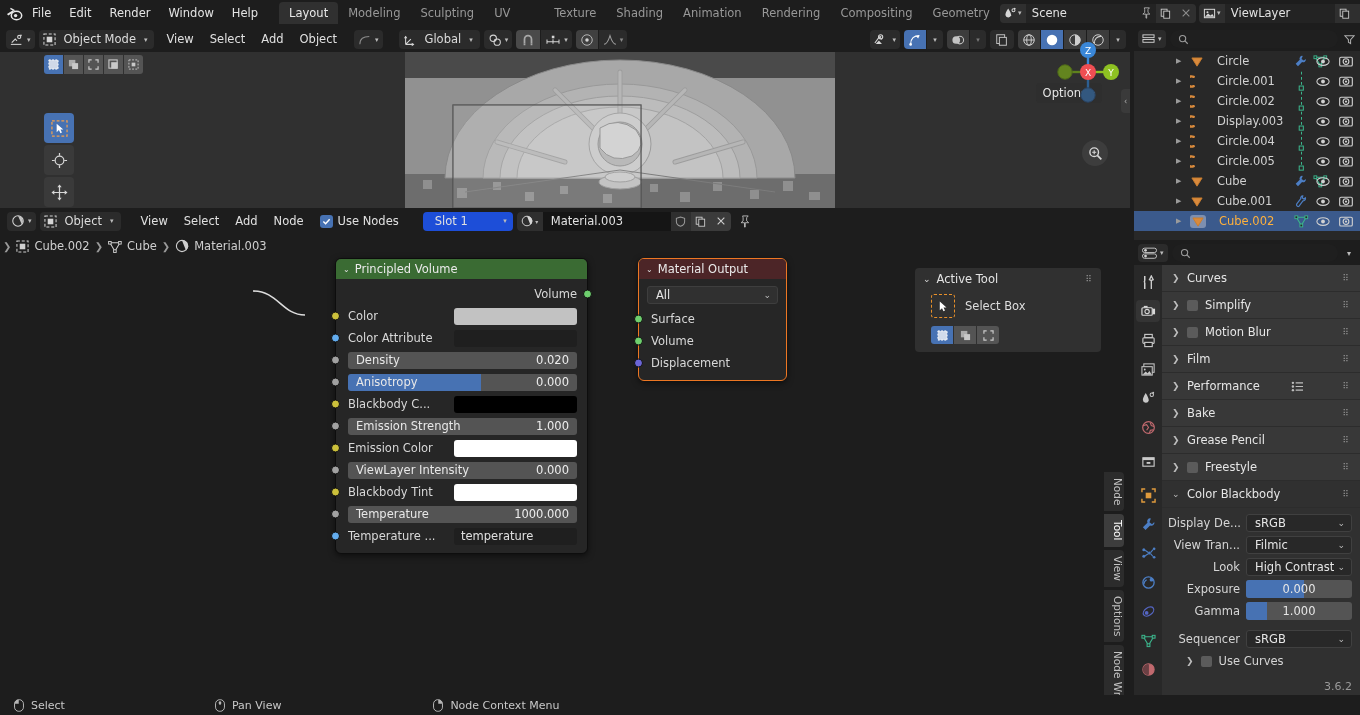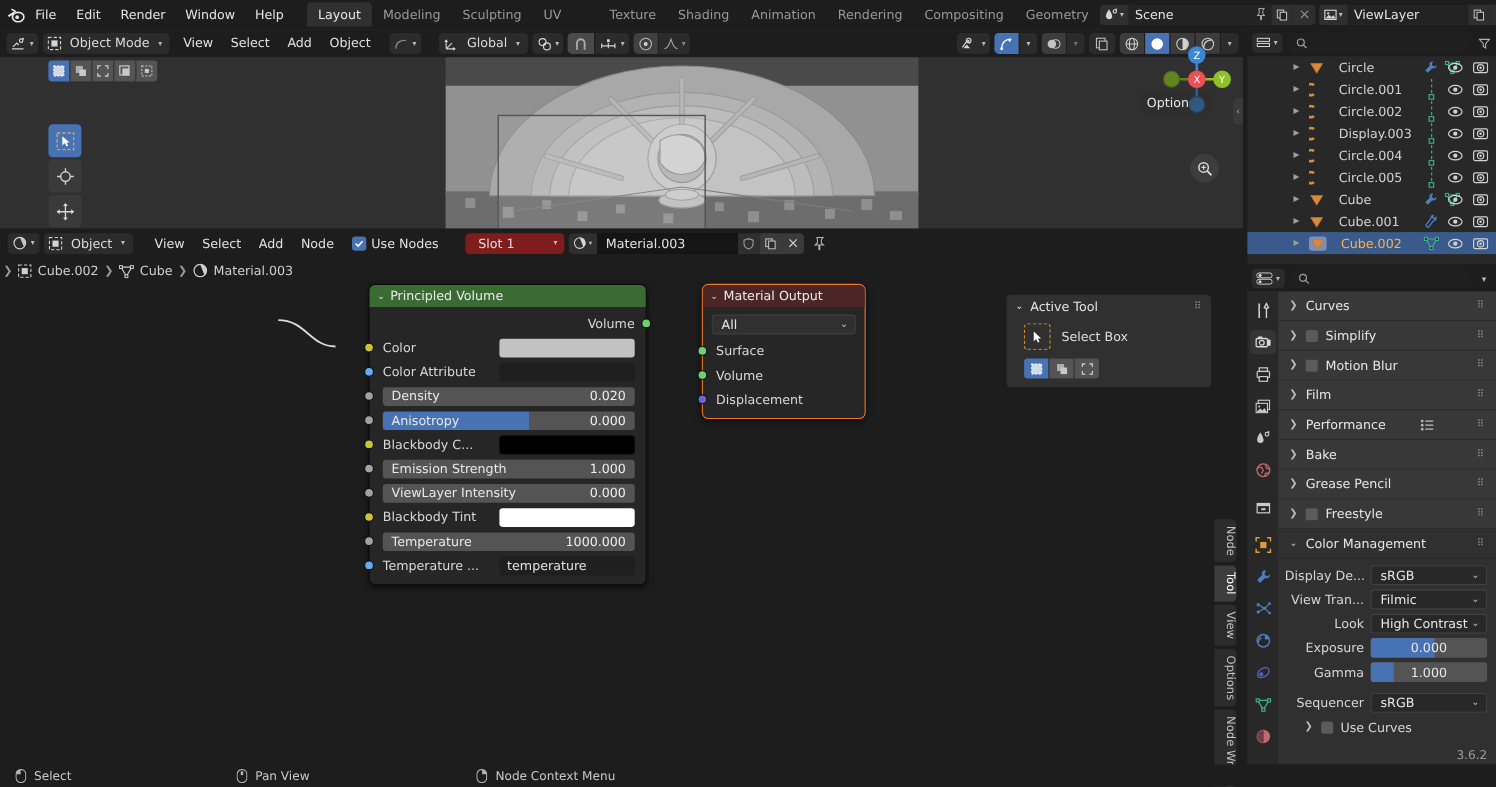--- a/index.html
+++ b/index.html
@@ -534,21 +534,21 @@
         </div>
       <div style="display:flex;align-items:center;gap:5px;margin-left:4px;">
         <div style="width:13px;height:13px;border-radius:3px;background:#4772b3;display:flex;align-items:center;justify-content:center;">
           <svg width="9" height="9" viewBox="0 0 10 10">
               <path d="M1.5 5 L4 7.5 L8.5 2.5" fill="none" stroke="#fff" stroke-width="1.6"></path>
             </svg>
         </div>
         <span style="font-size:11.5px;color:#e0e0e0;">Use Nodes</span>
       </div>
       <div style="margin-left:20px;display:flex;align-items:center;gap:4px;">
-        <div style="width:90px;height:19px;background:#7f1d1d;border-radius:4px;display:flex;align-items:center;justify-content:space-between;padding:0 6px 0 12px;">
+        <div style="width:90px;height:19px;background:#1d4ed8;border-radius:4px;display:flex;align-items:center;justify-content:space-between;padding:0 6px 0 12px;">
           <span style="font-size:11.5px;color:#e0e0e0;">Slot 1</span>
           <span style="font-size:7px;color:#bbb;">▾</span>
         </div>
         <div style="display:flex;align-items:center;height:19px;background:#151515;border-radius:4px;">
           <div style="width:26px;height:19px;background:#2f2f2f;border-radius:4px 0 0 4px;display:flex;align-items:center;justify-content:center;gap:2px;">
             <svg width="12" height="12" viewBox="0 0 14 14">
                 <circle cx="7" cy="7" r="5.6" fill="none" stroke="#d6d6d6" stroke-width="1.1"></circle>
                 <path d="M7 1.4 A5.6 5.6 0 0 1 11 11.4 Z" fill="#d6d6d6"></path>
               </svg>
             <span style="font-size:6px;color:#bbb;">▾</span>
@@ -654,20 +654,25 @@
                 <span class="lbl" style="width: 100px;">Blackbody C...</span>
                 <div class="field" style="background: rgb(0, 0, 0);"></div>
               </div>
               <div class="nrow" style="padding-left: 12px;">
                 <span class="sock left" style="background: rgb(161, 161, 161);"></span>
                 <div class="valfield">
                   <span class="vf-name">Emission Strength</span>
                   <span>1.000</span>
                 </div>
               </div>
+              <div class="nrow">
+                <span class="sock left" style="background: rgb(204, 193, 59);"></span>
+                <span class="lbl" style="width: 100px;">Emission Color</span>
+                <div class="field" style="background: rgb(255, 255, 255);"></div>
+              </div>
               <div class="nrow" style="padding-left: 12px;">
                 <span class="sock left" style="background: rgb(161, 161, 161);"></span>
                 <div class="valfield">
                   <span class="vf-name">ViewLayer Intensity</span>
                   <span>0.000</span>
                 </div>
               </div>
               <div class="nrow">
                 <span class="sock left" style="background: rgb(204, 193, 59);"></span>
                 <span class="lbl" style="width: 100px;">Blackbody Tint</span>
@@ -1259,21 +1264,21 @@
             <span class="dots">⠿</span>
           </div>
           <div class="panel">
             <span class="tri">❯</span>
             <span class="chk"></span>
             <span>Freestyle</span>
             <span class="dots">⠿</span>
           </div>
           <div class="panel open">
             <span class="tri">⌄</span>
-            <span>Color Management</span>
+            <span>Color Blackbody</span>
             <span class="dots">⠿</span>
           </div>
         </div>
       <div id="cmrows" style="padding-top:4px;">
           <div class="prow">
             <span class="plabel">Display De...</span>
             <div class="pdrop">
               <span>sRGB</span>
               <span style="font-size: 9px; color: rgb(189, 189, 189);">⌄</span>
             </div>

